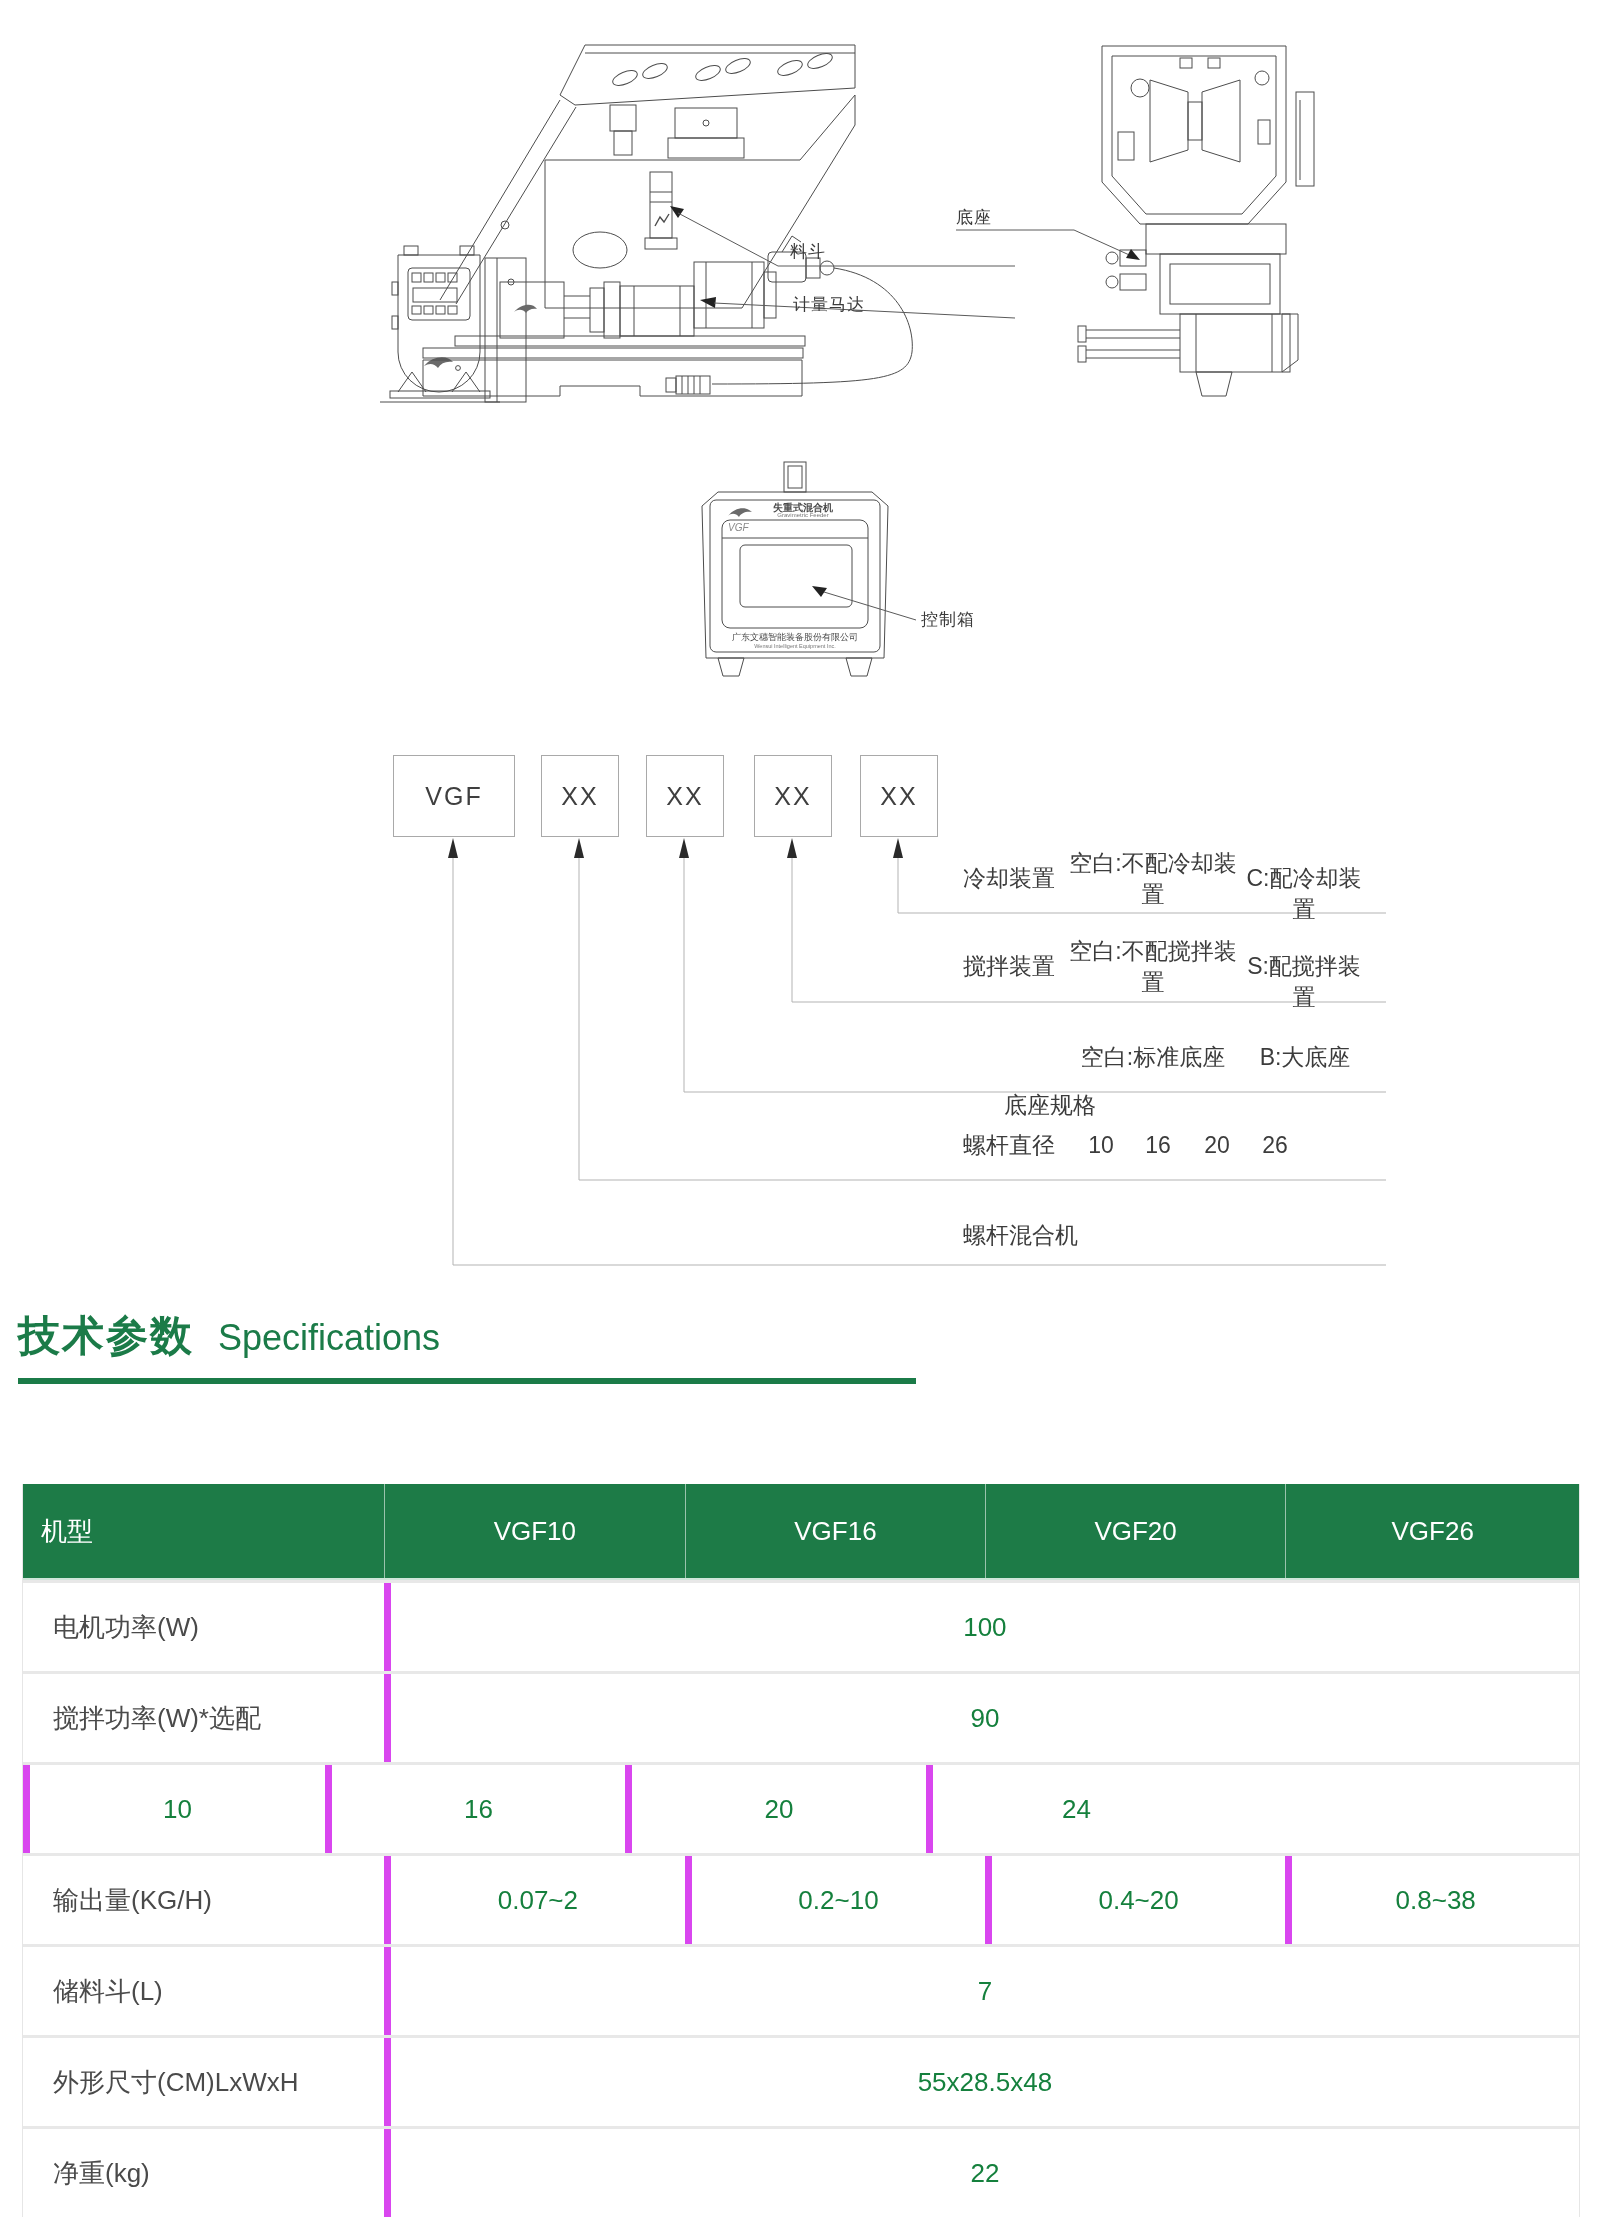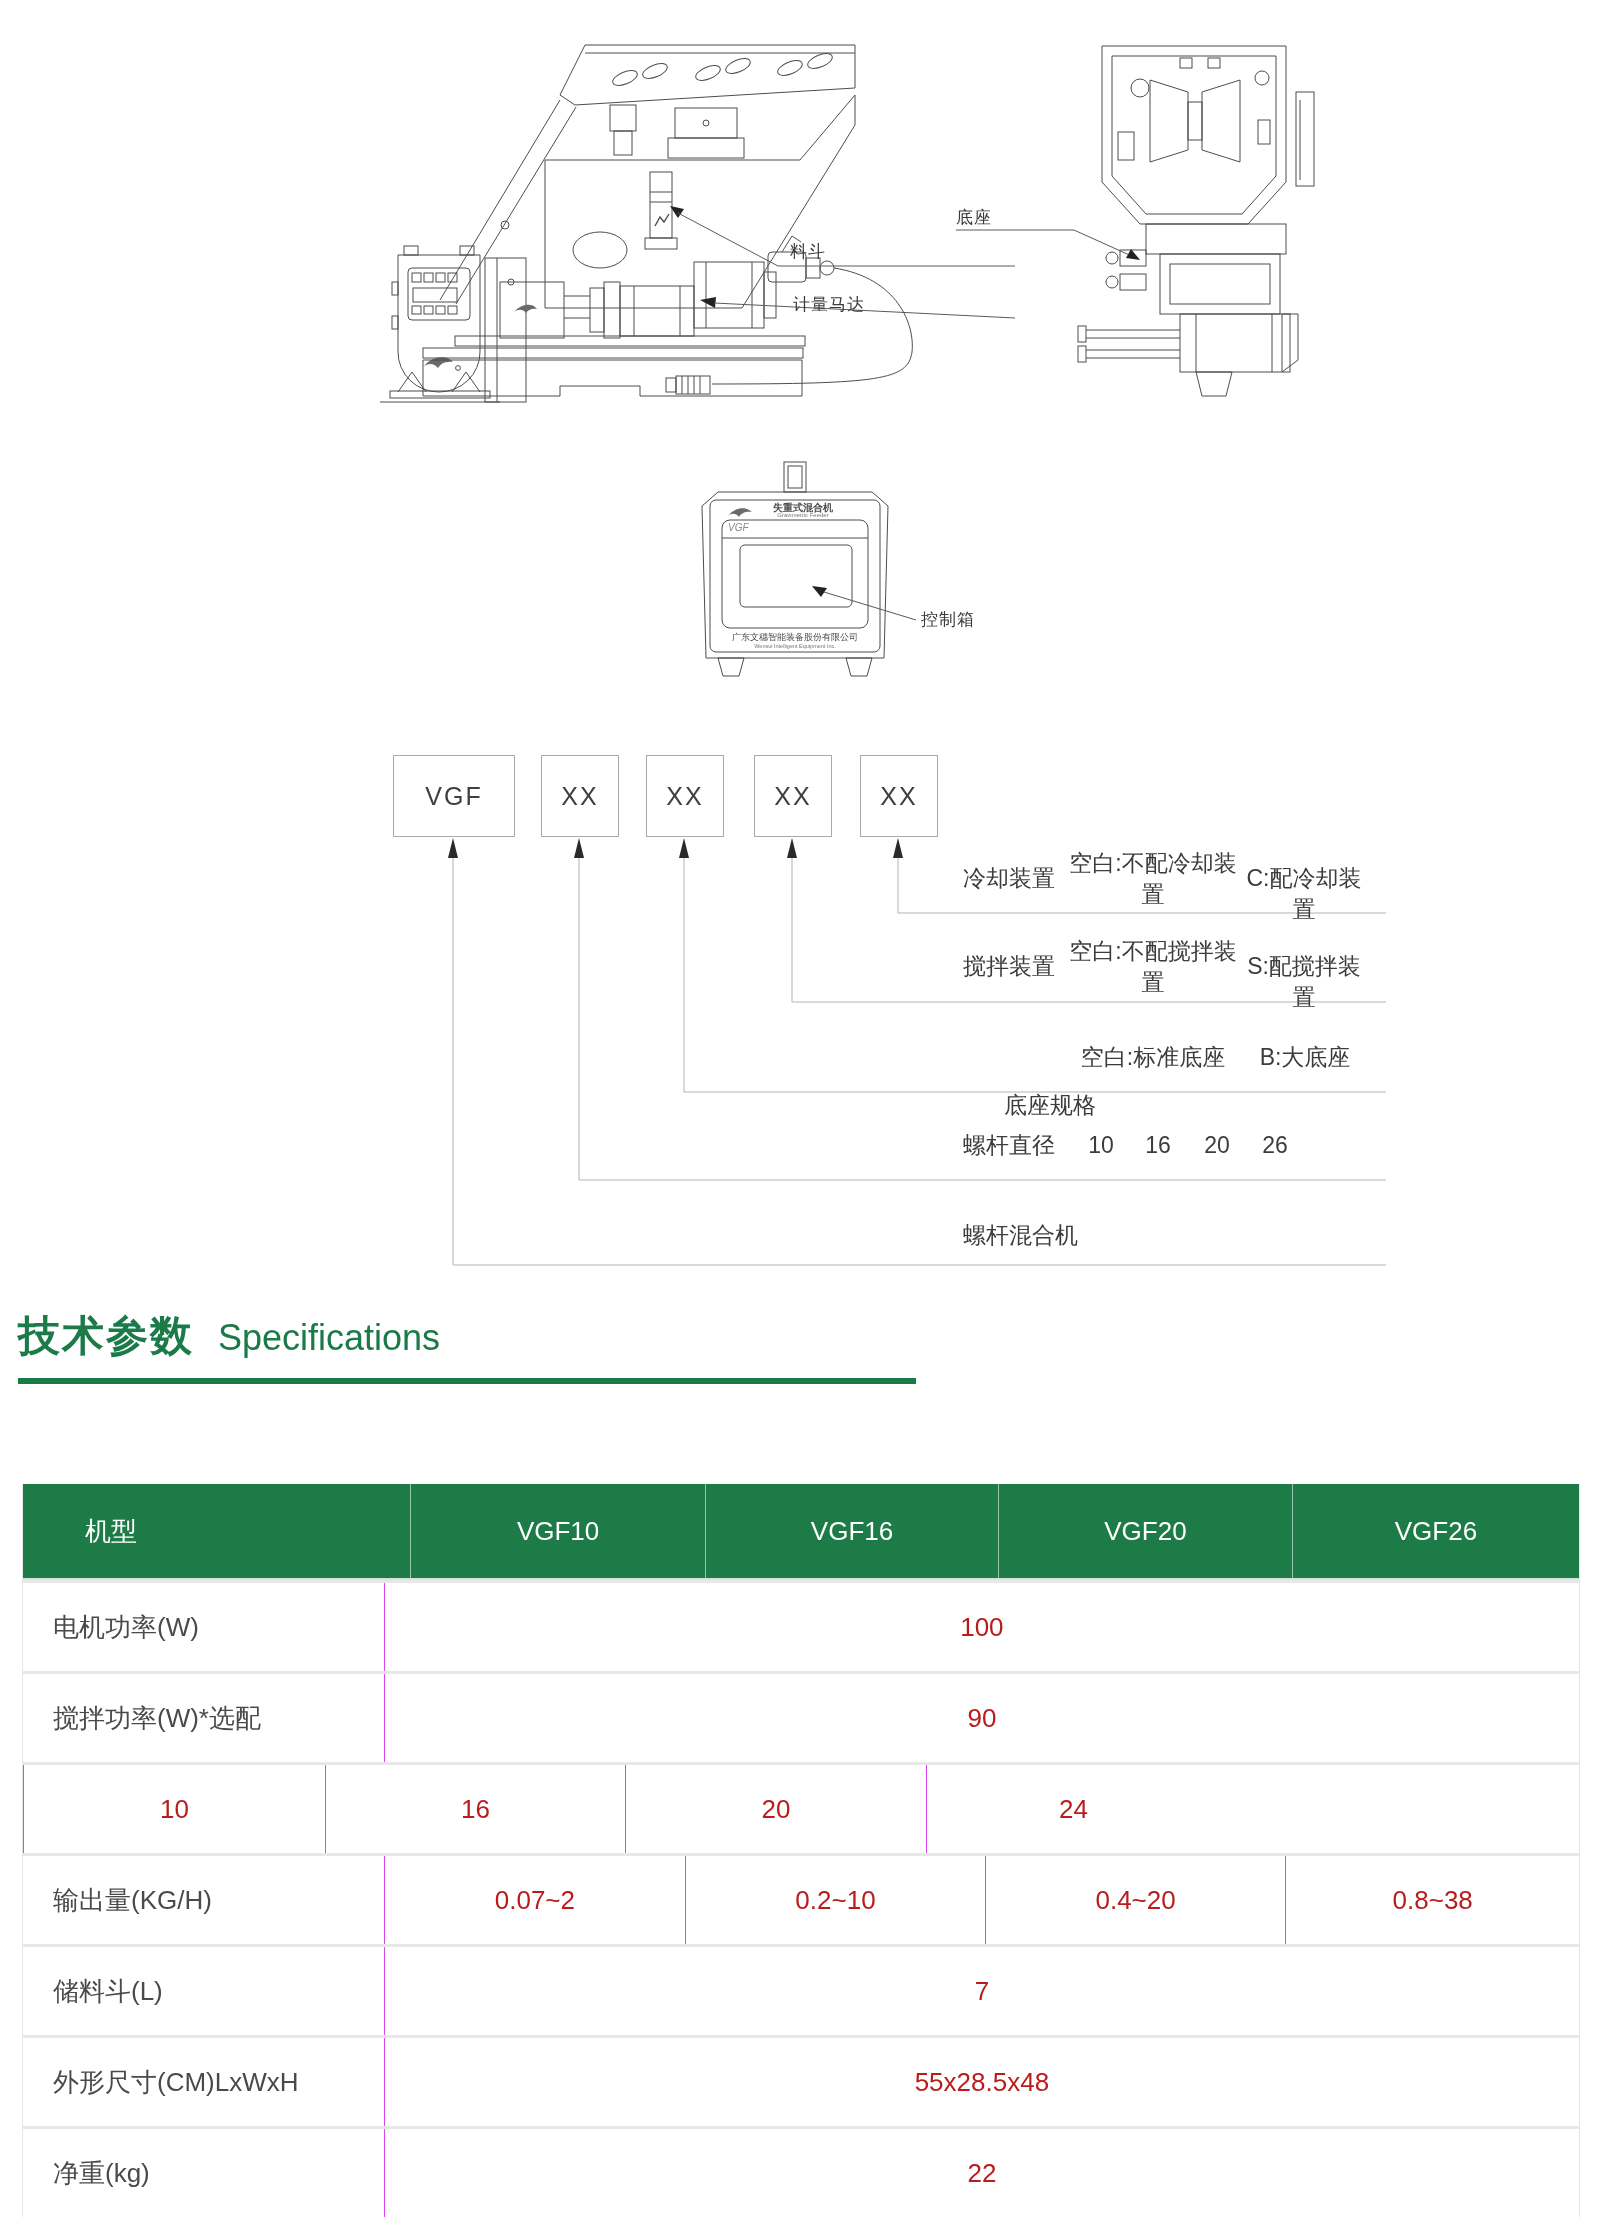--- a/index.html
+++ b/index.html
@@ -27,24 +27,24 @@
   .sec-underline{position:absolute;left:18px;top:1378px;width:898px;height:6px;background:#1b7b48;}
 
   
   .spec-table{position:absolute;left:22px;top:1484px;width:1558px;
               border-left:1px solid #e6e6e6;border-right:1px solid #e6e6e6;box-sizing:border-box;}
   .thead{display:flex;height:94px;background:#1d7b47;border-bottom:2px solid #cfe6da;}
   .th{display:flex;align-items:center;justify-content:center;color:#ffffff;font-size:26px;
       border-left:1px solid rgba(255,255,255,0.55);box-sizing:border-box;}
   .th:first-child{border-left:none;}
   .col0{width:361px;}.col1{width:302px;}.col2{width:300px;}.col3{width:301px;}.col4{width:294px;}
-  .th.col0{justify-content:flex-start;padding-left:28px;box-sizing:border-box;margin-left:34px;}
+  .th.col0{justify-content:flex-start;padding-left:18px;box-sizing:border-box;}
   .trow{display:flex;height:88px;border-top:3px solid #e8e8e8;background:#fff;}
-  .td{display:flex;align-items:center;justify-content:center;font-size:26px;color:#b91c1c;
-      border-left:1px solid #d946ef;box-sizing:border-box;}
+  .td{display:flex;align-items:center;justify-content:center;font-size:26px;color:#15803d;
+      border-left:7px solid #d946ef;box-sizing:border-box;}
   .td.col0{justify-content:flex-start;padding-left:30px;color:#4a4a4a;border-left:none;}
   .td.spanv{width:1196px;}
 </style>
 </head>
 <body>
 
 <div class="page">
 
   <svg class="art" width="1600" height="1300" viewBox="0 0 1600 1300">
 

